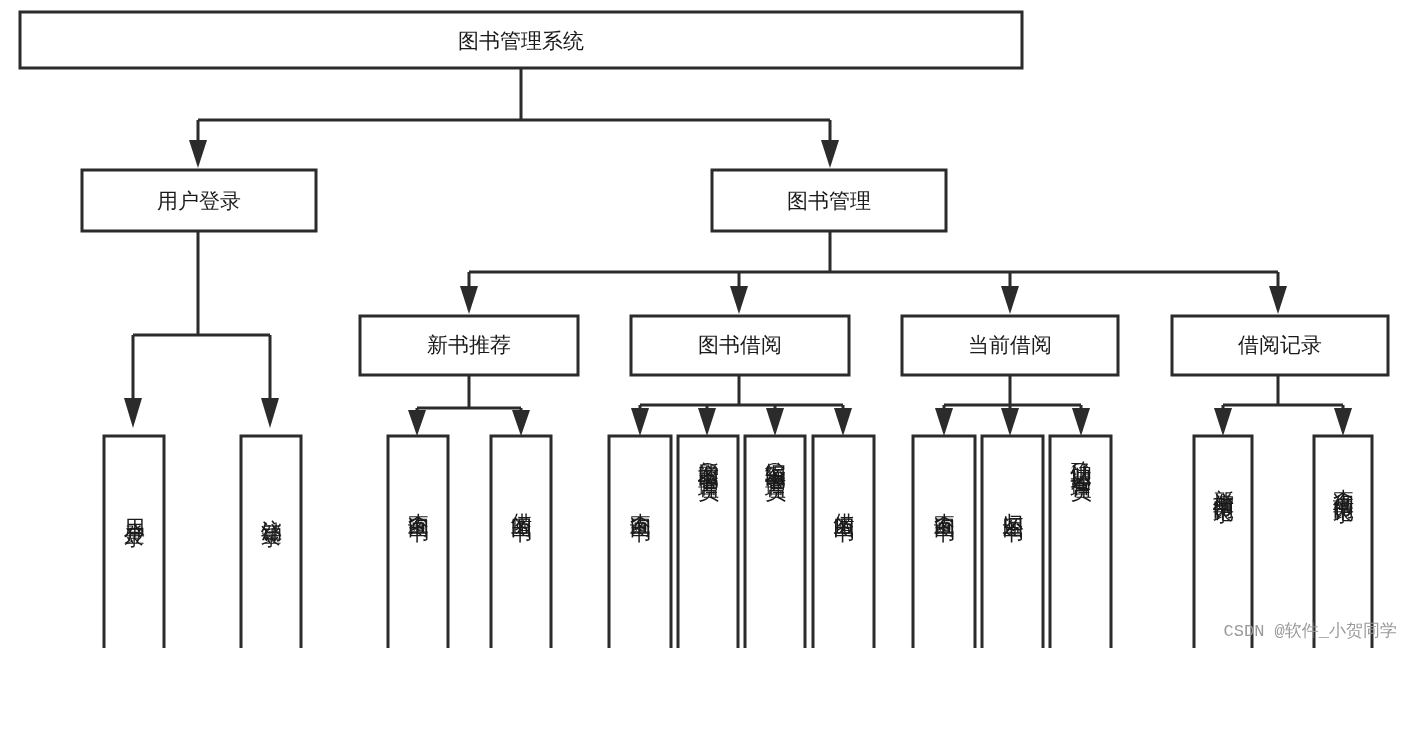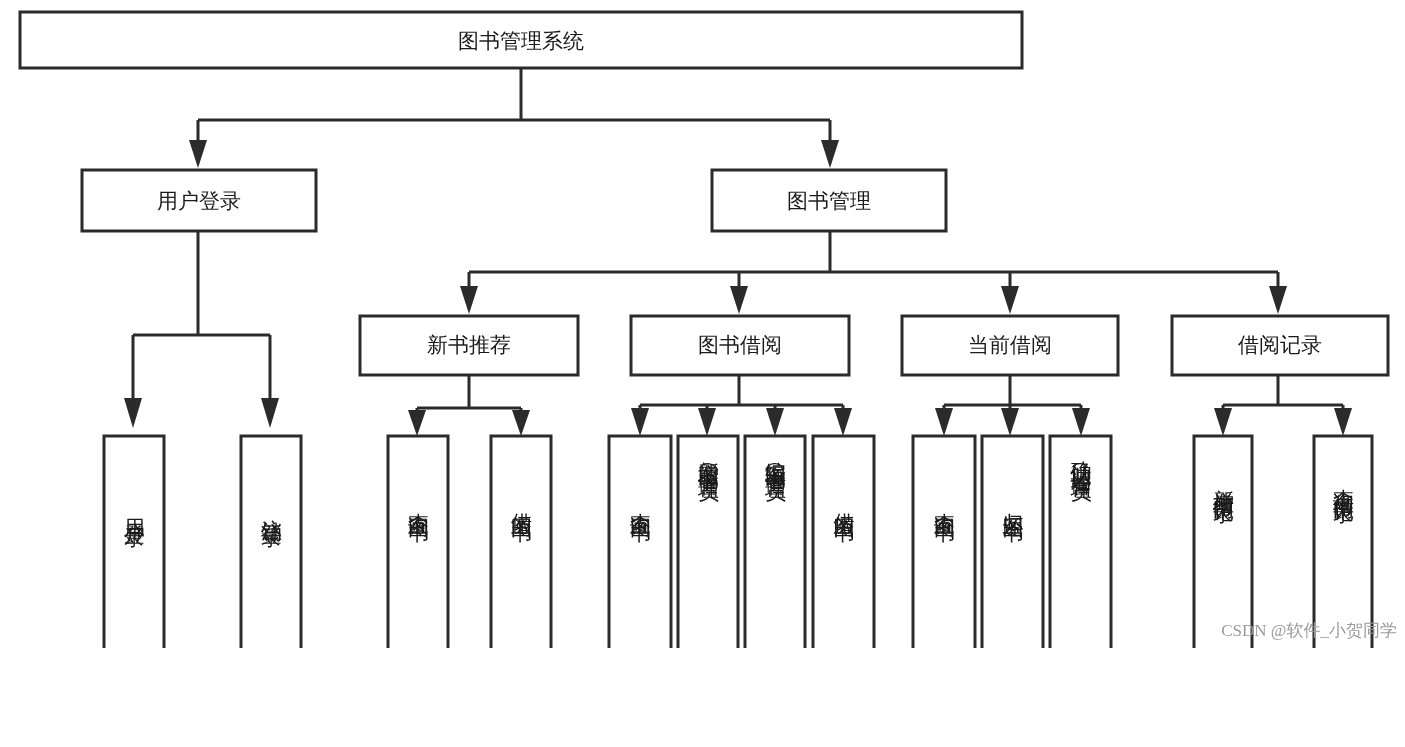--- a/index.html
+++ b/index.html
@@ -57,21 +57,21 @@
     display: flex;
     align-items: center;
     justify-content: flex-start;
     white-space: nowrap;
     pointer-events: none;
   }
   .watermark {
     position: absolute;
     right: 8px;
     bottom: 6px;
-    font-family: Liberation Serif, serif;
+    font-family: Liberation Mono, monospace;
     font-size: 17px;
     color: #9a9a9a;
     white-space: nowrap;
   }
 </style>
 </head>
 <body>
 
 <div id="diagram-root">
 

